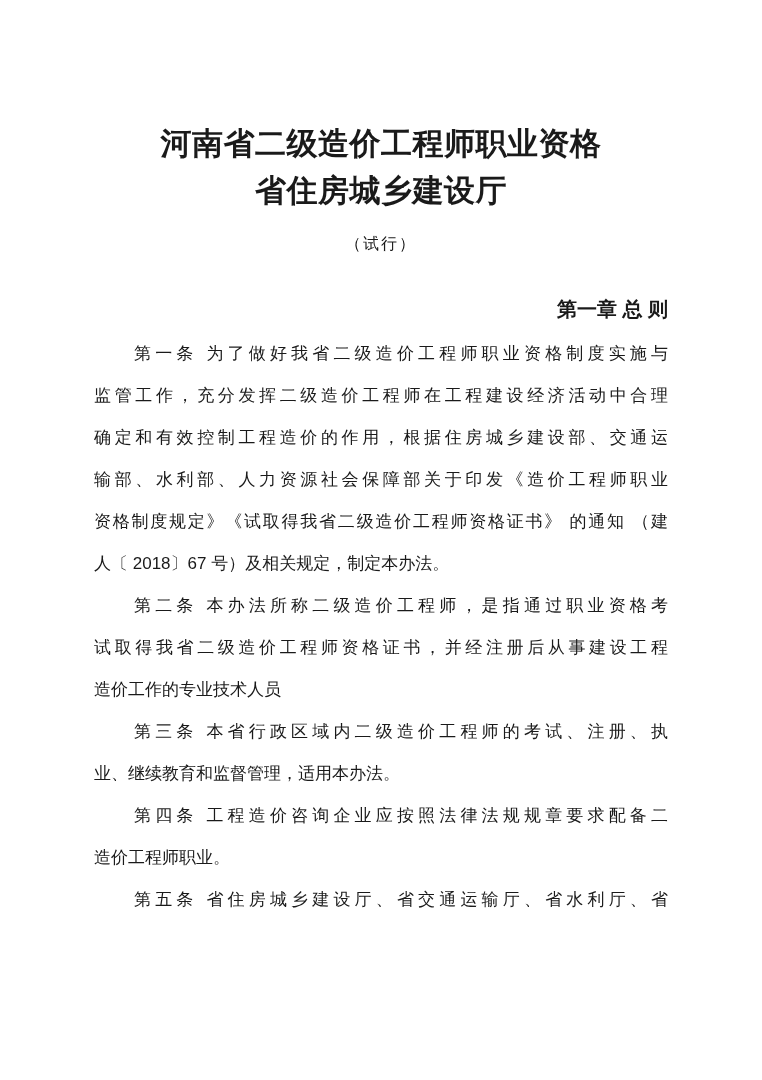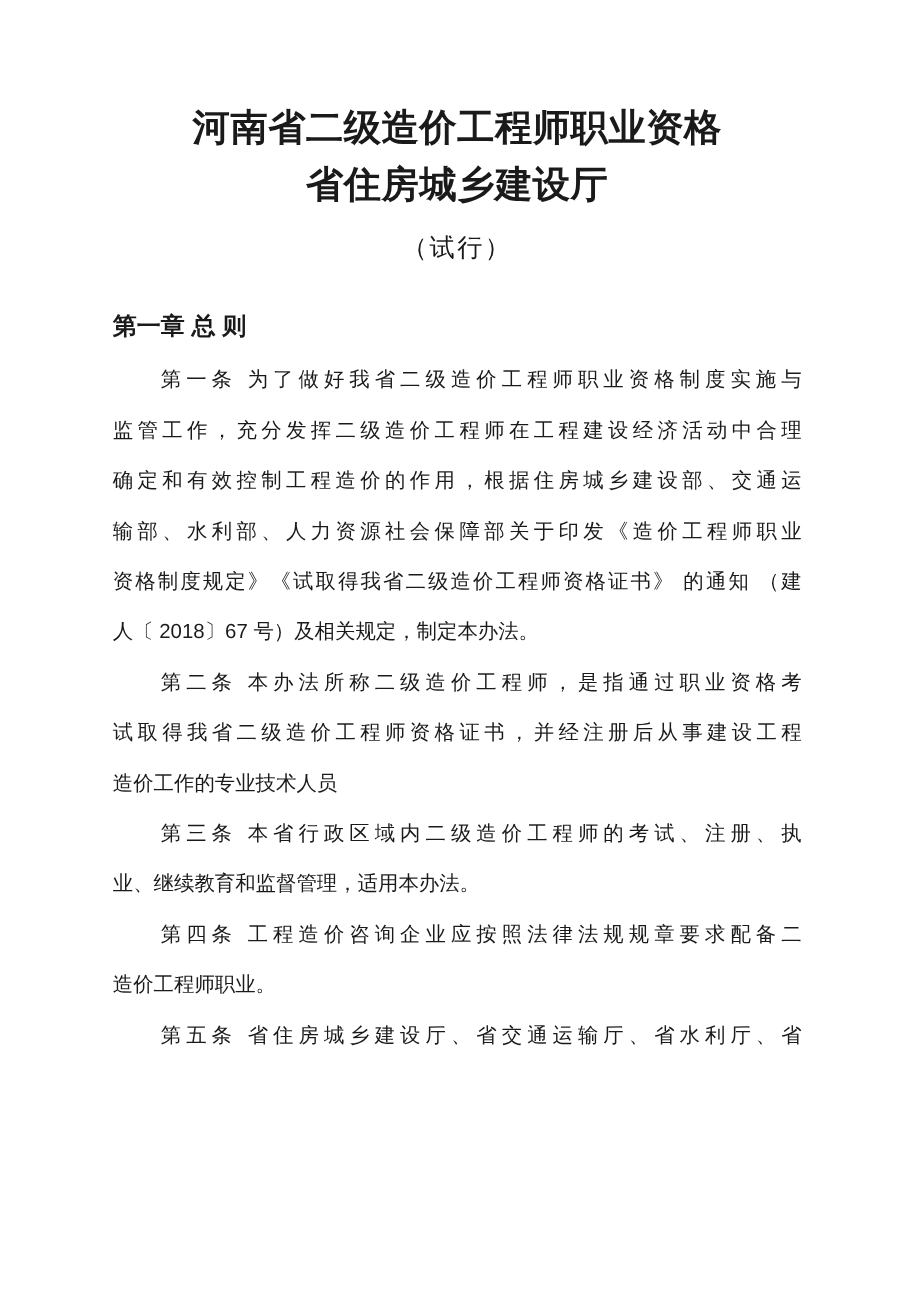--- a/index.html
+++ b/index.html
@@ -14,42 +14,42 @@
     margin: 0 auto;
     background: #ffffff;
     overflow: hidden;
     font-family: "Liberation Sans", sans-serif;
     color: #1a1a1a;
   }
   .content {
     padding: 0 94px;
   }
   .doc-title {
-    margin: 0;
-    padding-top: 83px;
+    margin: 11px;
+    padding-top: 109px;
     font-size: 31px;
     line-height: 47px;
     font-weight: 700;
     text-align: center;
     letter-spacing: 0.5px;
   }
   .doc-subtitle {
     margin-top: 18px;
-    font-size: 21px;
+    font-size: 16px;
     line-height: 24px;
     text-align: center;
     letter-spacing: 2px;
     font-weight: 400;
   }
   .chapter-heading {
     margin-top: 32px;
     font-size: 20px;
     line-height: 42px;
     font-weight: 700;
-    text-align: left;
+    text-align: right;
   }
   .doc-body {
     margin-top: 3px;
     font-size: 17px;
     line-height: 42px;
     font-weight: 400;
   }
   .line {
     text-align: justify;
     text-align-last: justify;

